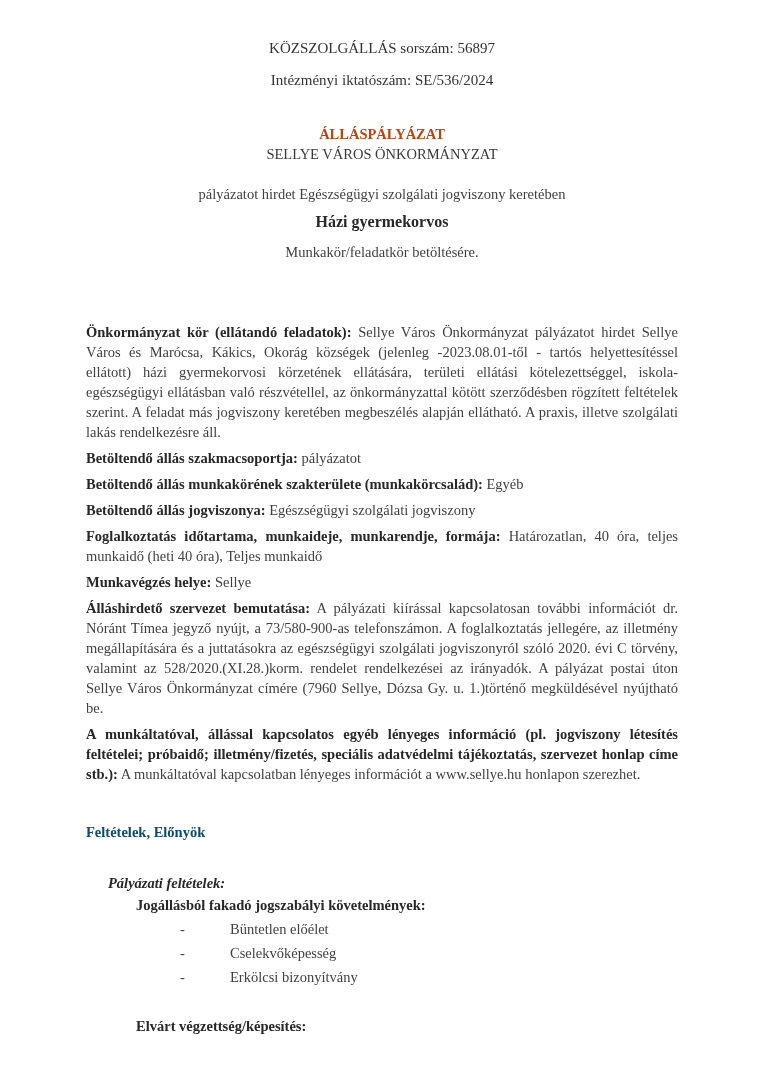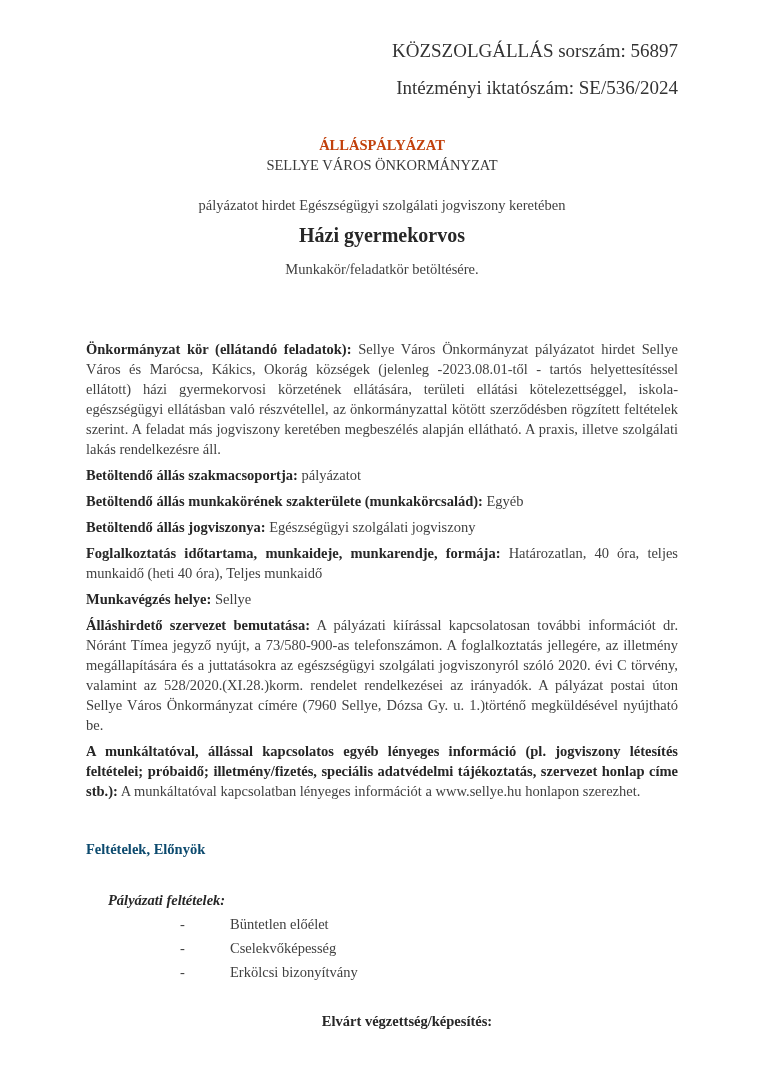--- a/index.html
+++ b/index.html
@@ -10,37 +10,37 @@
     height: 1080px;
     background: #ffffff;
     font-family: "Liberation Serif", "DejaVu Serif", serif;
     font-size: 14.5px;
     line-height: 1.38;
     color: #3f3f3f;
     padding: 38px 86px 0 86px;
     overflow: hidden;
   }
   .b { font-weight: bold; color: #272727; }
-  .hdr { text-align: right; font-size: 19px; color: #333333; }
+  .hdr { text-align: center; font-size: 15px; color: #333333; }
   .hdr-line2 { margin-top: 11px; }
   .center { text-align: center; }
   .doc-title { margin-top: 34px; font-weight: bold; color: #c2410c; }
   .org { color: #3a3a3a; }
   .intro { margin-top: 20px; }
-  .position { margin-top: 7px; font-weight: bold; font-size: 20px; color: #272727; }
+  .position { margin-top: 7px; font-weight: bold; font-size: 16px; color: #272727; }
   .subtitle { margin-top: 9px; }
   .content { margin-top: 60px; }
   .para { text-align: justify; margin-bottom: 6px; }
   .field { margin-bottom: 6px; }
   .cond-heading { margin-top: 38px; font-weight: bold; color: #0c4a6e; }
   .cond-sub { margin-top: 31px; margin-left: 22px; font-weight: bold; font-style: italic; color: #272727; }
   .cond-req { margin-top: 2px; margin-left: 50px; font-weight: bold; color: #272727; }
   .bullet-row { display: flex; margin-left: 94px; margin-top: 4px; }
   .bullet-marker { width: 50px; flex: 0 0 50px; }
-  .edu-heading { margin-top: 29px; margin-left: 50px; font-weight: bold; color: #272727; text-align: center; }
+  .edu-heading { margin-top: 29px; margin-left: 50px; font-weight: bold; color: #272727; }
 </style>
 </head>
 <body>
 
 <div class="page">
 
   <div class="hdr">
     <div>KÖZSZOLGÁLLÁS sorszám: 56897</div>
     <div class="hdr-line2">Intézményi iktatószám: SE/536/2024</div>
   </div>
@@ -90,20 +90,21 @@
 
     <p class="para">
       <span class="b">A munkáltatóval, állással kapcsolatos egyéb lényeges információ (pl. jogviszony létesítés feltételei; próbaidő; illetmény/fizetés, speciális adatvédelmi tájékoztatás, szervezet honlap címe stb.):</span>
       <span>A munkáltatóval kapcsolatban lényeges információt a www.sellye.hu honlapon szerezhet.</span>
     </p>
 
     <div class="cond-heading">Feltételek, Előnyök</div>
 
     <div class="cond-sub">Pályázati feltételek:</div>
 
+    <div class="cond-req">Jogállásból fakadó jogszabályi követelmények:</div>
 
     <div>
       <div class="bullet-row">
         <span class="bullet-marker">-</span>
         <span>Büntetlen előélet</span>
       </div>
       <div class="bullet-row">
         <span class="bullet-marker">-</span>
         <span>Cselekvőképesség</span>
       </div>

